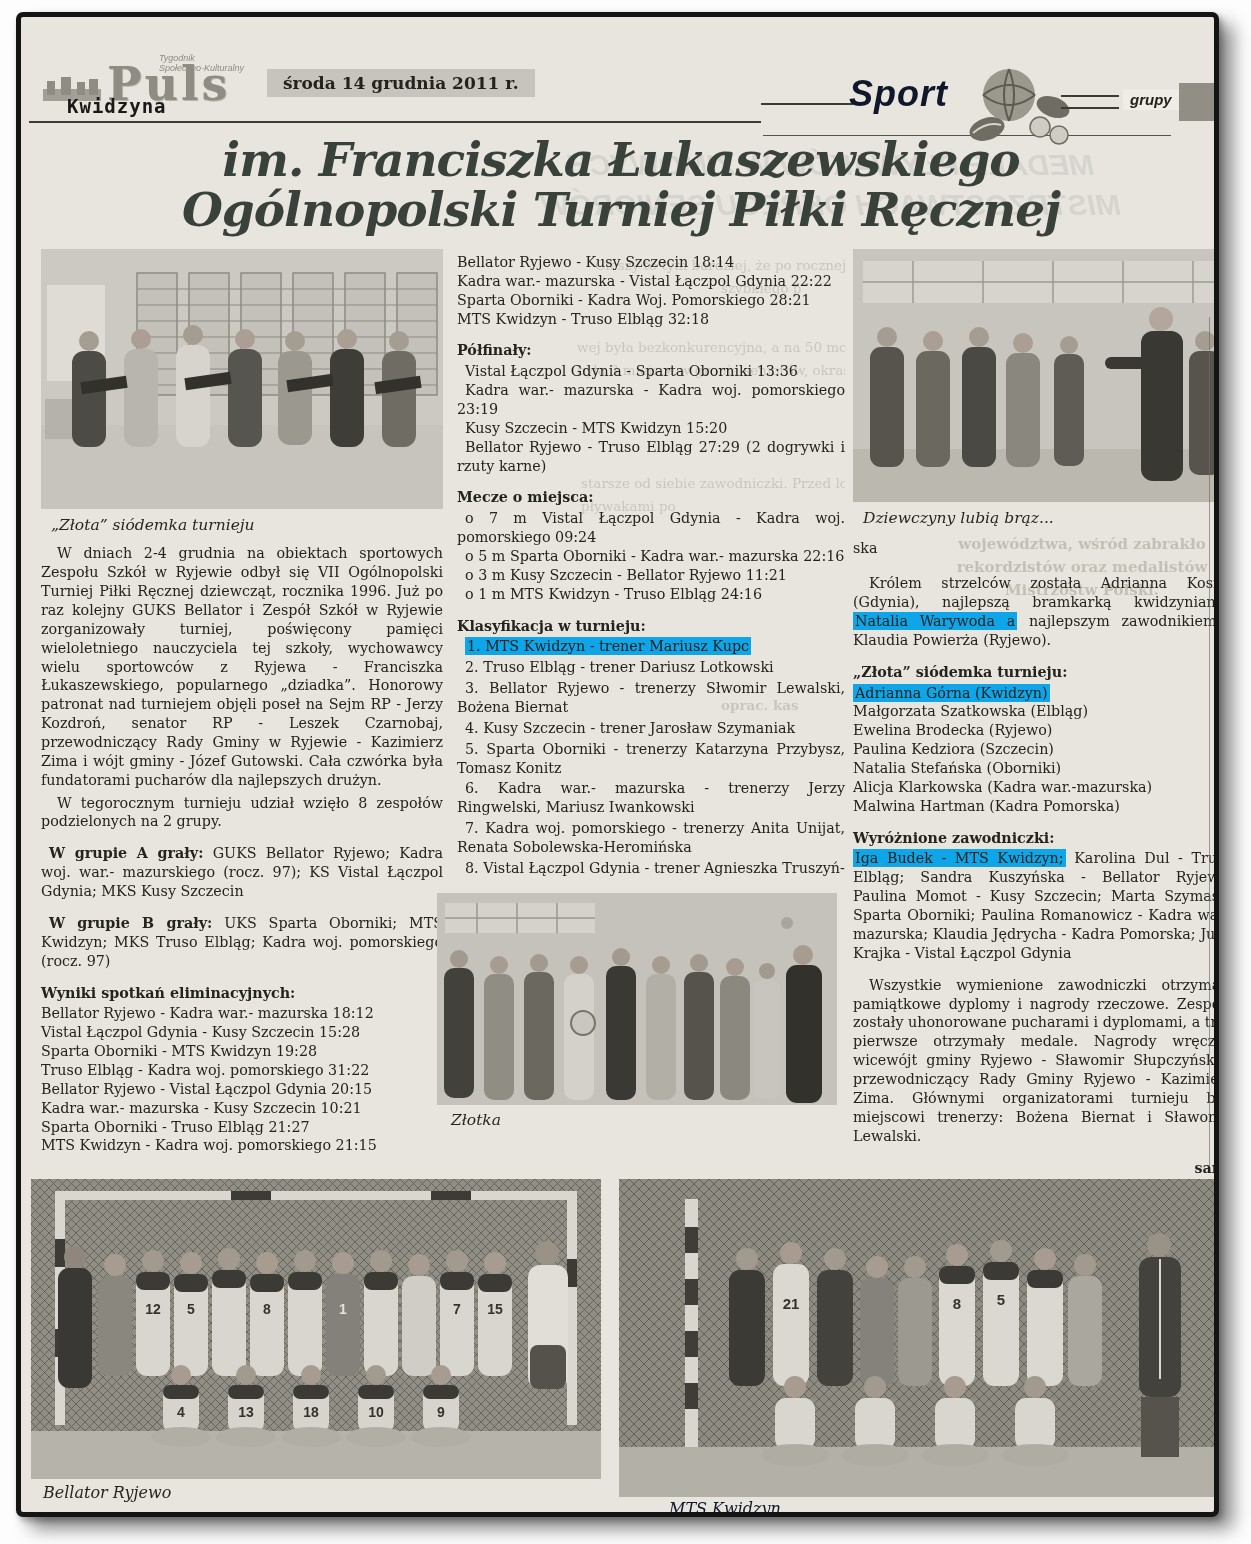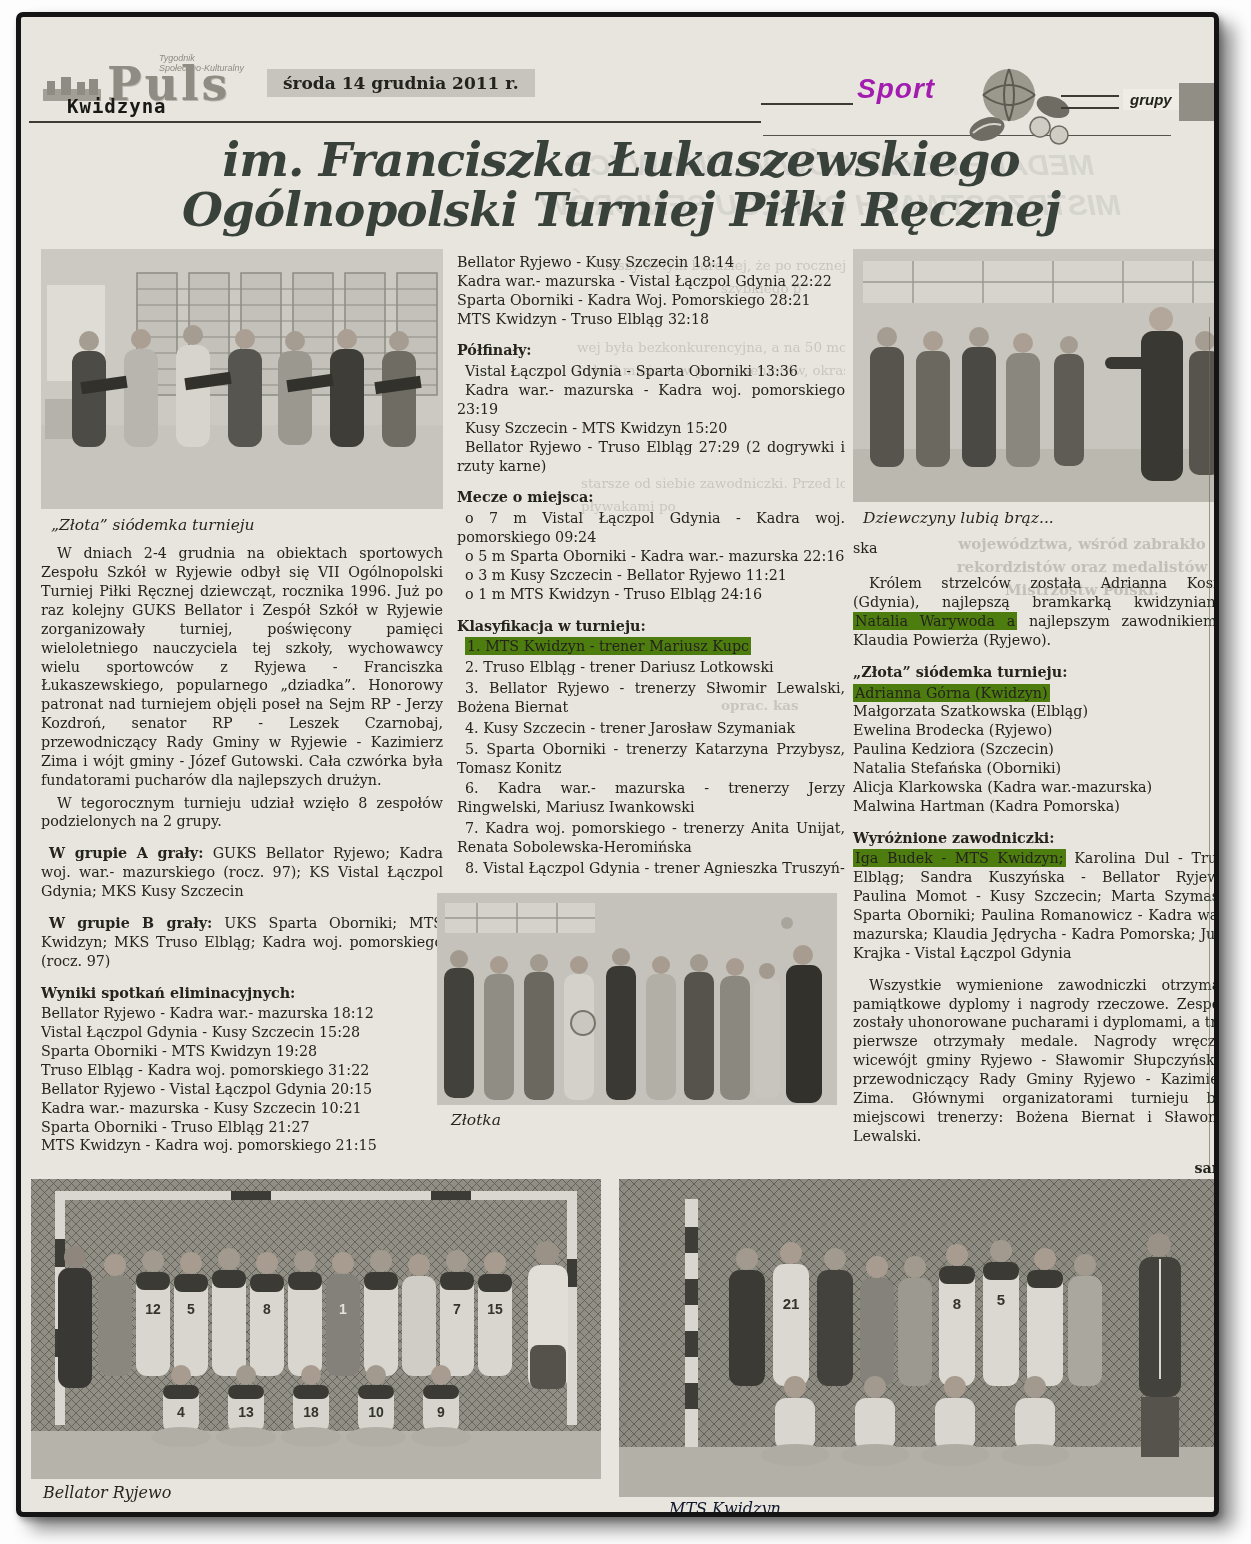--- a/index.html
+++ b/index.html
@@ -18,22 +18,22 @@
     letter-spacing:3px;text-shadow:1px 1px 0 #b9b6ad;}
   .logo-kwidzyna{position:absolute;left:28px;top:42px;font-family:"DejaVu Sans Mono",monospace;
     font-weight:bold;font-size:19px;color:#191915;letter-spacing:1px;}
   .logo-castle{position:absolute;left:2px;top:22px;}
   .datebox{position:absolute;left:246px;top:52px;background:#c7c4be;padding:4px 16px;
     font-size:17px;font-weight:bold;color:#23221d;}
   .sport{position:absolute;left:740px;top:48px;width:450px;height:70px;background:#e8e5de;}
   .sport-line-l{position:absolute;left:0;top:38px;width:92px;height:2px;background:#3c3b35;}
   .sport-line-r1{position:absolute;left:300px;top:30px;width:58px;height:2px;background:#3c3b35;}
   .sport-line-r2{position:absolute;left:300px;top:42px;width:58px;height:2px;background:#3c3b35;}
-  .sport-word{position:absolute;left:96px;top:8px;font-family:"Liberation Sans",sans-serif;
-    font-style:italic;font-weight:bold;font-size:28px;color:#a21caf;letter-spacing:1px;}
+  .sport-word{position:absolute;left:88px;top:8px;font-family:"Liberation Sans",sans-serif;
+    font-style:italic;font-weight:bold;font-size:36px;color:#0f172a;letter-spacing:1px;}
   .sport-balls{position:absolute;left:200px;top:0px;}
   .strona-label{position:absolute;left:362px;top:24px;font-family:"Liberation Sans",sans-serif;
     font-style:italic;font-weight:bold;font-size:15px;color:#23221d;background:#efece5;padding:2px 7px;}
   .page-num{position:absolute;left:418px;top:18px;width:54px;height:38px;background:#918e86;
     color:#e9e6df;font-family:"Liberation Sans",sans-serif;font-weight:bold;font-style:italic;
     font-size:28px;text-align:center;line-height:38px;padding-left:44px;}
   
   .headline{position:absolute;left:80px;top:118px;width:1040px;text-align:center;
     font-style:italic;font-weight:bold;color:#39413b;font-size:47px;line-height:1.06;letter-spacing:-1px;}
   .ghost-headline{position:absolute;left:480px;top:128px;width:660px;text-align:center;
@@ -46,21 +46,21 @@
   .col3{left:832px;top:232px;width:380px;}
   p{margin:0;}
   .ind{text-indent:16px;}
   .ind-sm{text-indent:8px;}
   .grp{margin-top:13px;}
   .grp b{font-family:"DejaVu Serif",serif;}
   .h{font-weight:bold;margin-top:13px;margin-bottom:2px;text-align:left;}
   .line{margin:0;}
   .citem{margin-bottom:2px;}
   .caption{font-style:italic;font-size:15.5px;margin:6px 0 9px 10px;text-align:left;color:#28271f;}
-  .hl{background:#4d7c0f;box-decoration-break:clone;-webkit-box-decoration-break:clone;padding:1px 2px;}
+  .hl{background:#0ea5e9;box-decoration-break:clone;-webkit-box-decoration-break:clone;padding:1px 2px;}
   .sig{margin-top:14px;text-align:right;font-weight:bold;padding-right:6px;}
   .sig2{text-align:right;padding-right:6px;}
   .frag{margin-top:11px;}
   
   .photo{background:#c9c7bf;display:block;}
   .ph-mid{position:absolute;left:416px;top:876px;}
   .cap-mid{position:absolute;left:430px;top:1094px;font-style:italic;font-size:15.5px;color:#28271f;}
   .ph-bl{position:absolute;left:10px;top:1162px;}
   .cap-bl{position:absolute;left:22px;top:1466px;font-style:italic;font-size:16px;color:#28271f;}
   .ph-br{position:absolute;left:598px;top:1162px;}

